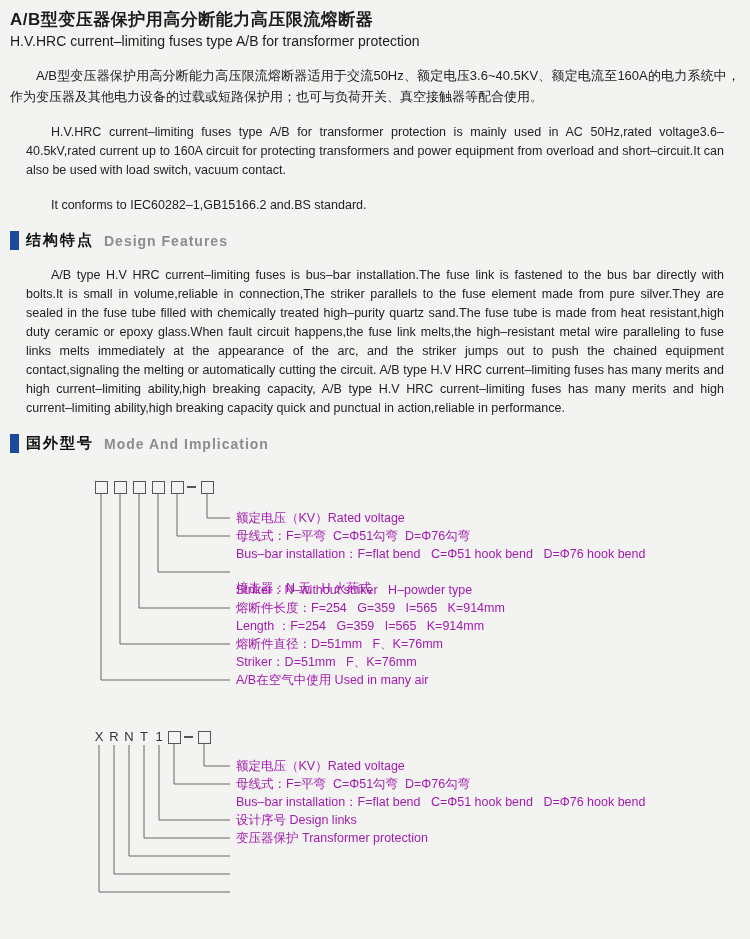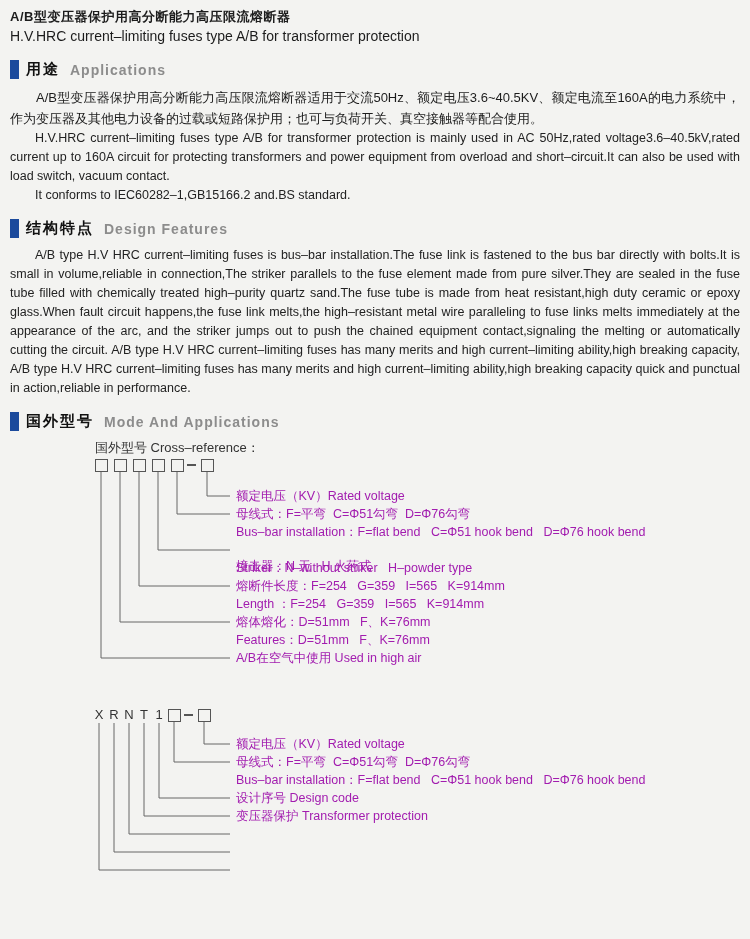--- a/index.html
+++ b/index.html
@@ -5,32 +5,32 @@
   html,body{margin:0;padding:0;}
   body{
     width:750px;
     background:#f3f3f1;
     font-family:"Liberation Sans","DejaVu Sans",sans-serif;
     color:#1c1c1c;
   }
   .page{width:750px;min-height:939px;box-sizing:border-box;padding:8px 10px 14px 10px;}
 
   
-  h1{font-size:13px;margin:0 0 2px 0;font-weight:bold;letter-spacing:0.5px;}
+  h1{font-size:17px;margin:0 0 2px 0;font-weight:bold;letter-spacing:0.5px;}
   .subtitle{font-size:14px;margin:0 0 16px 0;}
 
   
   .sec-head{display:flex;align-items:center;margin:14px 0 8px 0;}
   .sec-head .marker{display:inline-block;width:9px;height:19px;background:#1b4a9c;margin-right:7px;}
   .sec-head .zh{font-size:15px;font-weight:bold;color:#111;margin-right:10px;letter-spacing:2px;}
   .sec-head .en{font-size:14px;font-weight:bold;color:#8c8c8c;letter-spacing:1px;}
 
   
   p.zh{font-size:13px;line-height:21px;margin:0;text-indent:2em;text-align:justify;}
-  p.en{font-size:12.5px;line-height:19px;margin:0;text-indent:2em;text-align:justify;color:#222;}
+  p.en{font-size:12.5px;line-height:19px;margin:16px;text-indent:2em;text-align:justify;color:#222;}
 
   
   .diagram{position:relative;width:730px;}
   .diagram svg.connectors{position:absolute;left:0;top:0;}
   .dg-caption{position:absolute;font-size:13px;color:#333;white-space:pre;}
   .pbox{position:absolute;width:11px;height:11px;border:1px solid #555;background:transparent;}
   .pdash{position:absolute;width:9px;height:0;border-top:2px solid #555;}
   .pletter{position:absolute;width:12px;text-align:center;font-size:13px;color:#333;}
   .dlabel{position:absolute;left:226px;font-size:12.5px;line-height:18px;color:#a21caf;white-space:pre;}
   .connectors path{fill:none;stroke:#666;stroke-width:1;}
@@ -39,74 +39,68 @@
 <body>
 
 <div class="page">
 
   <header>
     <h1>A/B型变压器保护用高分断能力高压限流熔断器</h1>
     <div class="subtitle">H.V.HRC current–limiting fuses type A/B for transformer protection</div>
   </header>
 
   <section>
-    <div class="sec-head">
-      <span class="marker"></span>
-      <span class="zh">用途</span>
-      <span class="en">Applications</span>
-    </div>
     <p class="zh">A/B型变压器保护用高分断能力高压限流熔断器适用于交流50Hz、额定电压3.6~40.5KV、额定电流至160A的电力系统中，作为变压器及其他电力设备的过载或短路保护用；也可与负荷开关、真空接触器等配合使用。</p>
     <p class="en">H.V.HRC current–limiting fuses type A/B for transformer protection is mainly used in AC 50Hz,rated voltage3.6–40.5kV,rated current up to 160A circuit for protecting transformers and power equipment from overload and short–circuit.It can also be used with load switch, vacuum contact.</p>
     <p class="en">It conforms to IEC60282–1,GB15166.2 and.BS standard.</p>
   </section>
 
   <section>
     <div class="sec-head">
       <span class="marker"></span>
       <span class="zh">结构特点</span>
       <span class="en">Design Features</span>
     </div>
     <p class="en">A/B type H.V HRC current–limiting fuses is bus–bar installation.The fuse link is fastened to the bus bar directly with bolts.It is small in volume,reliable in connection,The striker parallels to the fuse element made from pure silver.They are sealed in the fuse tube filled with chemically treated high–purity quartz sand.The fuse tube is made from heat resistant,high duty ceramic or epoxy glass.When fault circuit happens,the fuse link melts,the high–resistant metal wire paralleling to fuse links melts immediately at the appearance of the arc, and the striker jumps out to push the chained equipment contact,signaling the melting or automatically cutting the circuit. A/B type H.V HRC current–limiting fuses has many merits and high current–limiting ability,high breaking capacity, A/B type H.V HRC current–limiting fuses has many merits and high current–limiting ability,high breaking capacity quick and punctual in action,reliable in performance.</p>
   </section>
 
   <section>
     <div class="sec-head">
       <span class="marker"></span>
       <span class="zh">国外型号</span>
-      <span class="en">Mode And Applications</span>
+      <span class="en">Mode And Implication</span>
     </div>
 
     <div class="diagram" style="height:236px;">
       <svg class="connectors" width="730" height="236" viewBox="0 0 730 236">
         <path d="M197 32 V57 H220"></path>
         <path d="M167 32 V75 H220"></path>
         <path d="M148 32 V111 H220"></path>
         <path d="M129 32 V147 H220"></path>
         <path d="M110 32 V183 H220"></path>
         <path d="M91 32 V219 H220"></path>
       </svg>
-      <div class="dg-caption" style="left:85px;top:0;">国外型号 Cross–reference：</div>
       <span class="pbox" style="left:85px;top:20px;"></span>
       <span class="pbox" style="left:104px;top:20px;"></span>
       <span class="pbox" style="left:123px;top:20px;"></span>
       <span class="pbox" style="left:142px;top:20px;"></span>
       <span class="pbox" style="left:161px;top:20px;"></span>
       <span class="pdash" style="left:177px;top:25px;"></span>
       <span class="pbox" style="left:191px;top:20px;"></span>
 
       <div class="dlabel" style="top:48px;">额定电压（KV）Rated voltage</div>
       <div class="dlabel" style="top:66px;">母线式：F=平弯  C=Φ51勾弯  D=Φ76勾弯</div>
       <div class="dlabel" style="top:84px;">Bus–bar installation：F=flat bend   C=Φ51 hook bend   D=Φ76 hook bend</div>
       <div class="dlabel" style="top:118px;">撞击器：N 无   H 火药式</div>
       <div class="dlabel" style="top:120px;">Striker：N–without striker   H–powder type</div>
       <div class="dlabel" style="top:138px;">熔断件长度：F=254   G=359   I=565   K=914mm</div>
       <div class="dlabel" style="top:156px;">Length ：F=254   G=359   I=565   K=914mm</div>
-      <div class="dlabel" style="top:174px;">熔体熔化：D=51mm   F、K=76mm</div>
-      <div class="dlabel" style="top:192px;">Features：D=51mm   F、K=76mm</div>
-      <div class="dlabel" style="top:210px;">A/B在空气中使用 Used in high air</div>
+      <div class="dlabel" style="top:174px;">熔断件直径：D=51mm   F、K=76mm</div>
+      <div class="dlabel" style="top:192px;">Striker：D=51mm   F、K=76mm</div>
+      <div class="dlabel" style="top:210px;">A/B在空气中使用 Used in many air</div>
     </div>
 
     <div class="diagram" style="height:198px;margin-top:14px;">
       <svg class="connectors" width="730" height="198" viewBox="0 0 730 198">
         <path d="M194 32 V55 H220"></path>
         <path d="M164 32 V73 H220"></path>
         <path d="M149 34 V109 H220"></path>
         <path d="M134 34 V127 H220"></path>
         <path d="M119 34 V145 H220"></path>
         <path d="M104 34 V163 H220"></path>
@@ -117,19 +111,19 @@
       <span class="pletter" style="left:113px;top:18px;">N</span>
       <span class="pletter" style="left:128px;top:18px;">T</span>
       <span class="pletter" style="left:143px;top:18px;">1</span>
       <span class="pbox" style="left:158px;top:20px;"></span>
       <span class="pdash" style="left:174px;top:25px;"></span>
       <span class="pbox" style="left:188px;top:20px;"></span>
 
       <div class="dlabel" style="top:46px;">额定电压（KV）Rated voltage</div>
       <div class="dlabel" style="top:64px;">母线式：F=平弯  C=Φ51勾弯  D=Φ76勾弯</div>
       <div class="dlabel" style="top:82px;">Bus–bar installation：F=flat bend   C=Φ51 hook bend   D=Φ76 hook bend</div>
-      <div class="dlabel" style="top:100px;">设计序号 Design code</div>
+      <div class="dlabel" style="top:100px;">设计序号 Design links</div>
       <div class="dlabel" style="top:118px;">变压器保护 Transformer protection</div>
 
     </div>
   </section>
 
 </div>
 
 </body></html>

